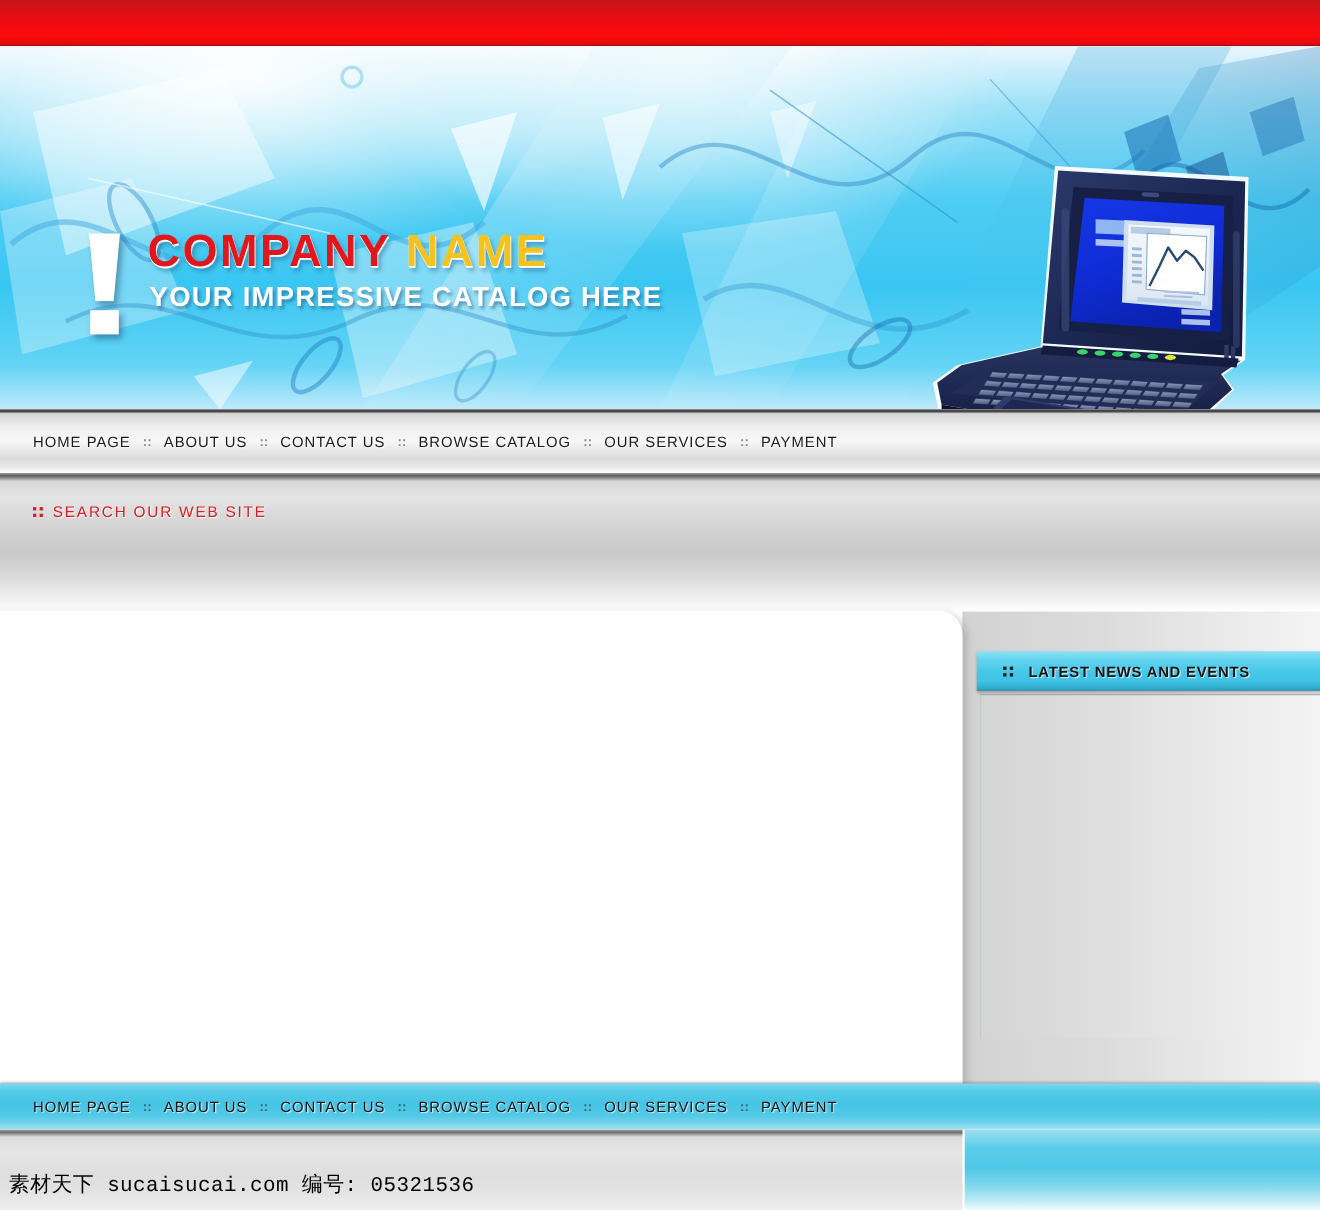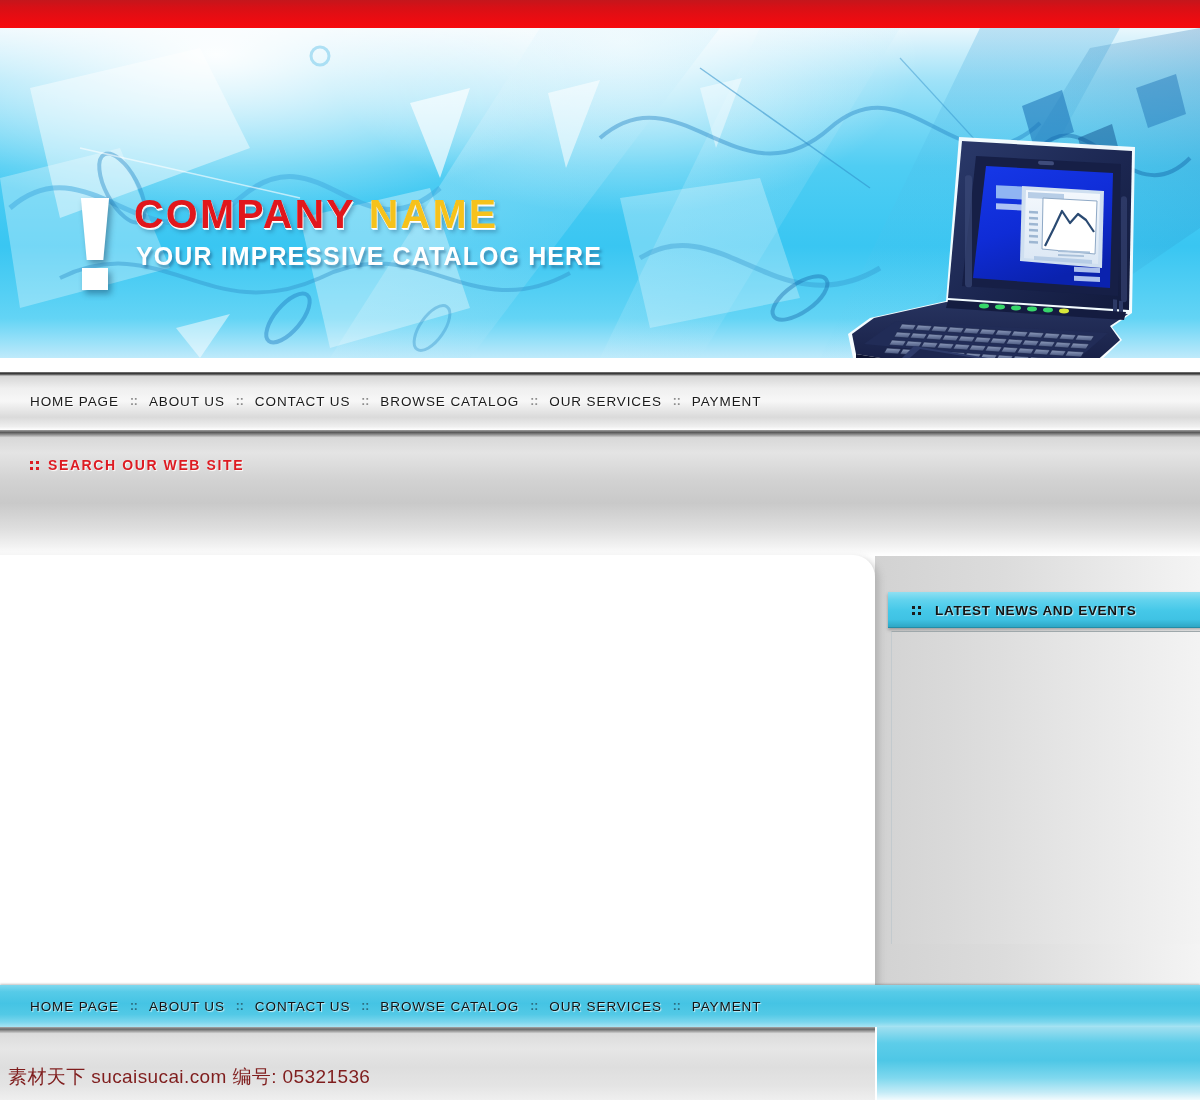--- a/index.html
+++ b/index.html
@@ -12,21 +12,21 @@
   #page { position:relative; width:1200px; height:1100px; overflow:hidden; background:#fff; }
 
   
   .top-red-bar{
     position:absolute; left:0; top:0; width:1200px; height:42px;
     background:linear-gradient(to bottom,#c4161c 0%,#d81016 18%,#ef0b10 52%,#fb0a0c 78%,#e30a10 96%,#8c0a0e 100%);
   }
 
   
   .hero{
-    position:absolute; left:0; top:28px; width:1200px; height:330px;
+    position:absolute; left:0; top:42px; width:1200px; height:330px;
     overflow:hidden;
     background:
       radial-gradient(ellipse 600px 260px at 18% 8%, rgba(255,255,255,.95) 0%, rgba(255,255,255,0) 62%),
       radial-gradient(ellipse 520px 300px at 52% 4%, rgba(255,255,255,.85) 0%, rgba(255,255,255,0) 58%),
       linear-gradient(to bottom, #eaf7fd 0%, #9fe2f8 16%, #4fcdf3 42%, #39c6f2 66%, #63d4f5 88%, #bfeafb 100%);
     padding-left: 12px;
   }
   .hero-art{ position:absolute; inset:0; }
 
   
@@ -86,21 +86,21 @@
   
   .search-band{
     position:absolute; left:0; top:430px; width:1200px; height:126px;
     background:linear-gradient(to bottom,#9d9d9d 0%,#5c5c5c 2%,#d8d8d8 6%,#e4e4e4 18%,#d2d2d2 40%,#c9c9c9 58%,#dedede 78%,#f2f2f2 92%,#ffffff 100%);
   }
   .search-title{
     position:absolute; left:30px; top:27px;
     display:flex; align-items:center; gap:9px;
   }
   .search-title .label{
-    font-size:14px; font-weight:bold; letter-spacing:1.6px; color:#dd1b22;
+    font-size:14px; font-weight:normal; letter-spacing:1.6px; color:#dd1b22;
     white-space:nowrap;
     text-shadow:1px 1px 1px rgba(255,255,255,.95);
   }
 
   
   .dots{ display:inline-block; width:9px; height:9px; position:relative; }
   .dots b{ position:absolute; width:3px; height:3px; display:block; }
   .dots b:nth-child(1){ left:0; top:0; }
   .dots b:nth-child(2){ left:6px; top:0; }
   .dots b:nth-child(3){ left:0; top:6px; }
@@ -163,22 +163,22 @@
   .footer-bottom-right{
     position:absolute; left:876px; top:1027px; width:324px; height:73px;
     background:linear-gradient(to bottom,#9fdff0 0%,#5dcde9 22%,#4ec7e6 46%,#7fd8ee 70%,#c6ecf7 90%,#f2fbfe 100%);
   }
   .footer-divider{
     position:absolute; left:875px; top:1027px; width:2px; height:73px;
     background:#ffffff;
   }
   .watermark{
     position:absolute; left:8px; top:1064px;
-    font-size:19px; color:#7f1d1d; white-space:nowrap;
-    font-family:Liberation Sans, sans-serif;
+    font-size:19px; color:#000000; white-space:nowrap;
+    font-family:Liberation Mono, monospace;
     letter-spacing:.4px;
   }
 </style>
 </head>
 <body>
 
 <div id="page">
 
   <div class="top-red-bar"></div>
 

